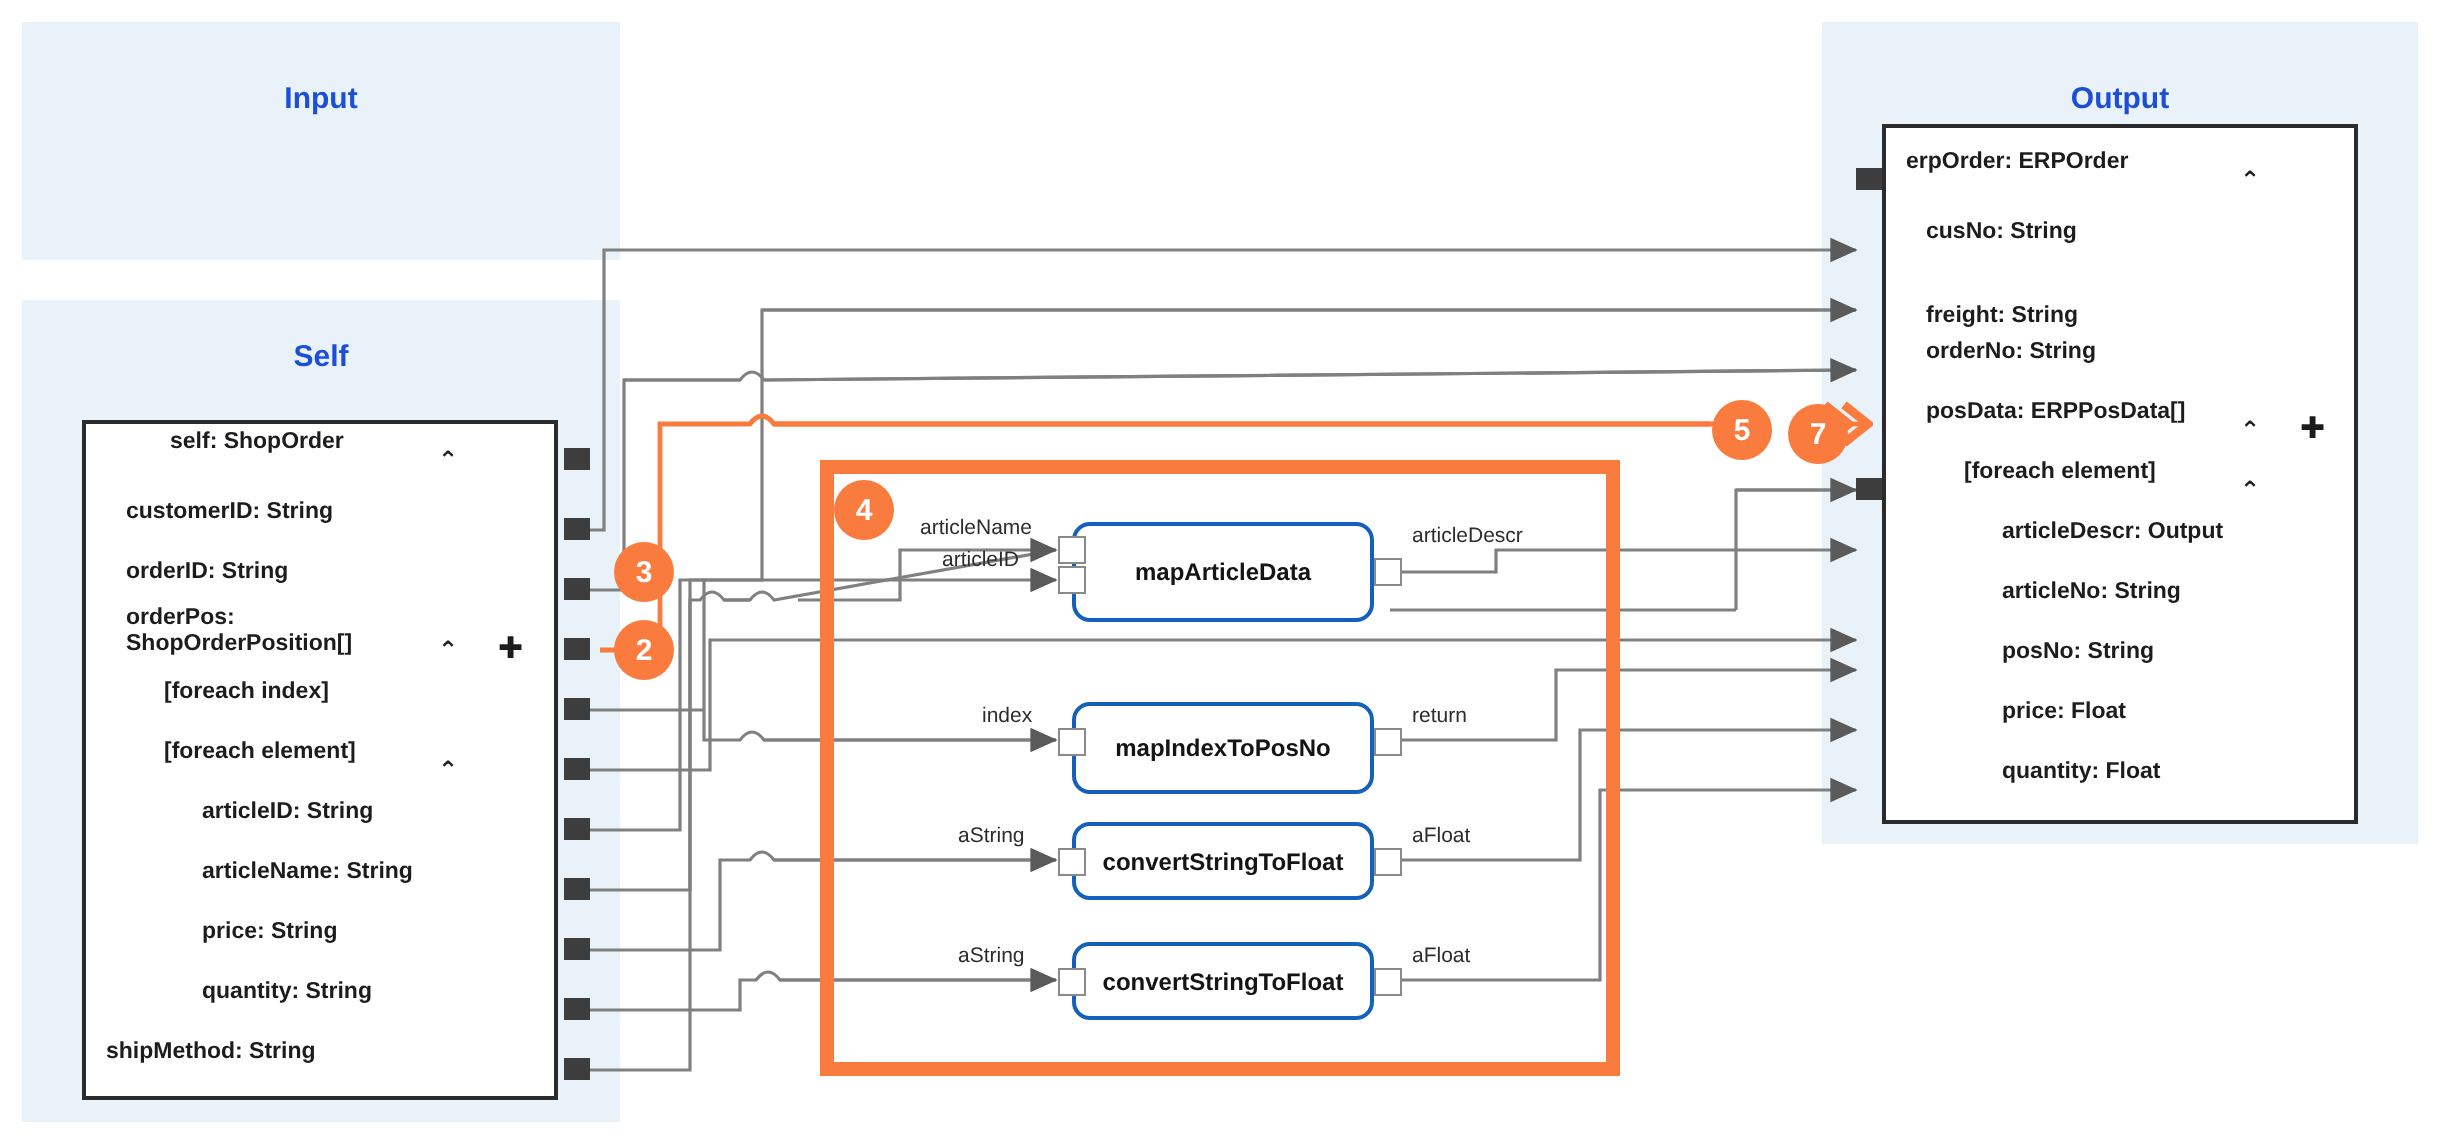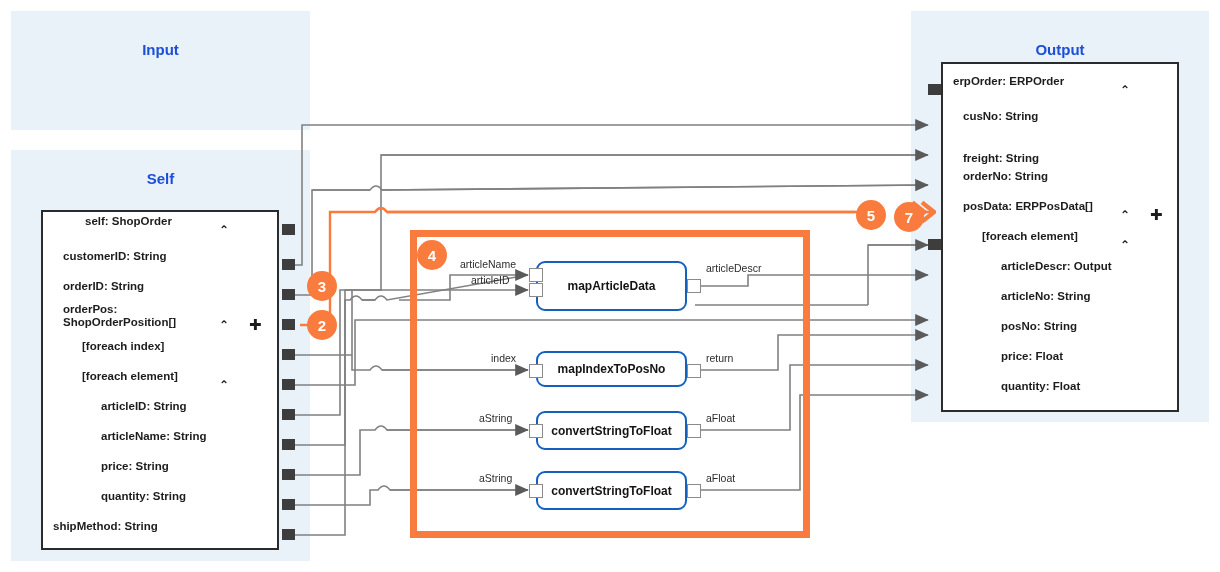--- a/index.html
+++ b/index.html
@@ -172,21 +172,21 @@
 <div class="fnbox" style="left:536px;top:261px;width:151px;height:50px;">
   <span>mapArticleData</span>
 </div>
 <div class="pin" style="left:529px;top:268px;"></div>
 <div class="pin" style="left:529px;top:283px;"></div>
 <div class="pin" style="left:687px;top:279px;"></div>
 <div class="plabel" style="left:460px;top:258px;">articleName</div>
 <div class="plabel" style="left:471px;top:274px;">articleID</div>
 <div class="plabel" style="left:706px;top:262px;">articleDescr</div>
 
-<div class="fnbox" style="left:536px;top:351px;width:151px;height:36px;">
+<div class="fnbox" style="left:536px;top:351px;width:151px;height:46px;">
   <span>mapIndexToPosNo</span>
 </div>
 <div class="pin" style="left:529px;top:364px;"></div>
 <div class="pin" style="left:687px;top:364px;"></div>
 <div class="plabel" style="left:491px;top:352px;">index</div>
 <div class="plabel" style="left:706px;top:352px;">return</div>
 
 <div class="fnbox" style="left:536px;top:411px;width:151px;height:39px;">
   <span>convertStringToFloat</span>
 </div>

